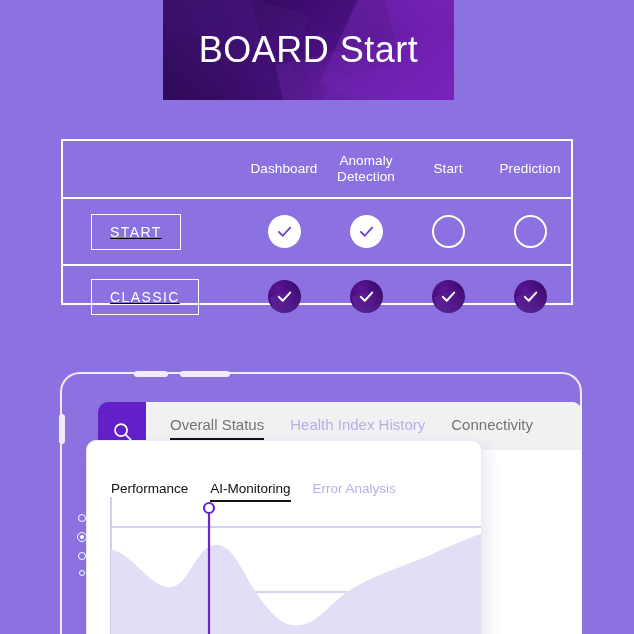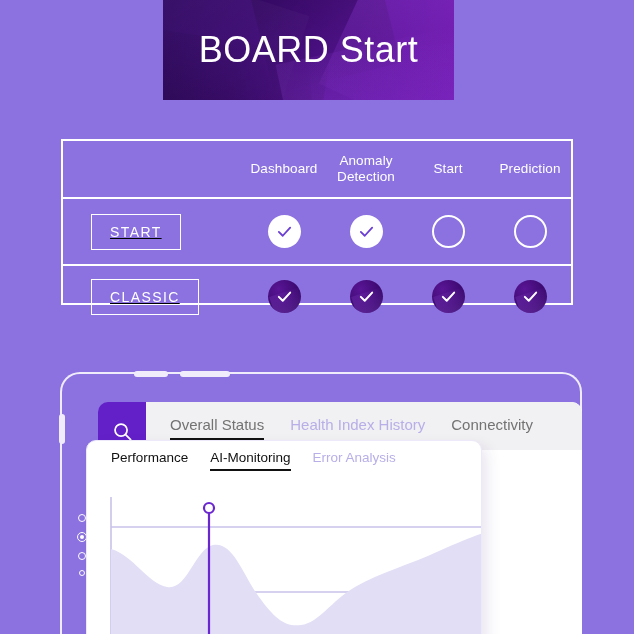--- a/index.html
+++ b/index.html
@@ -141,21 +141,21 @@
   }
 
   #card {
     position:absolute; left:24px; top:66px; width:396px; height:214px;
     background:#ffffff; border:1px solid #EDE9FA;
     border-radius:10px 10px 0 0;
     box-shadow:6px 6px 14px rgba(60,30,120,.10);
     overflow:hidden;
   }
   #cardtabs {
-    display:flex; align-items:center; gap:22px; padding:9px 0 0 24px;
+    display:flex; align-items:center; gap:22px; padding:0 0 0 24px;margin-top:40px;
   }
   .ctab { font-size:13.5px; color:#111111; position:relative; padding-bottom:3px; white-space:nowrap; }
   .ctab.muted { color:#B8AEE8; }
   .ctab.active::after {
     content:""; position:absolute; left:0; right:0; bottom:-3px;
     height:2.5px; background:#111111;
   }
   #chart { position:absolute; left:22px; top:56px; width:374px; height:160px; }
 </style>
 </head>

